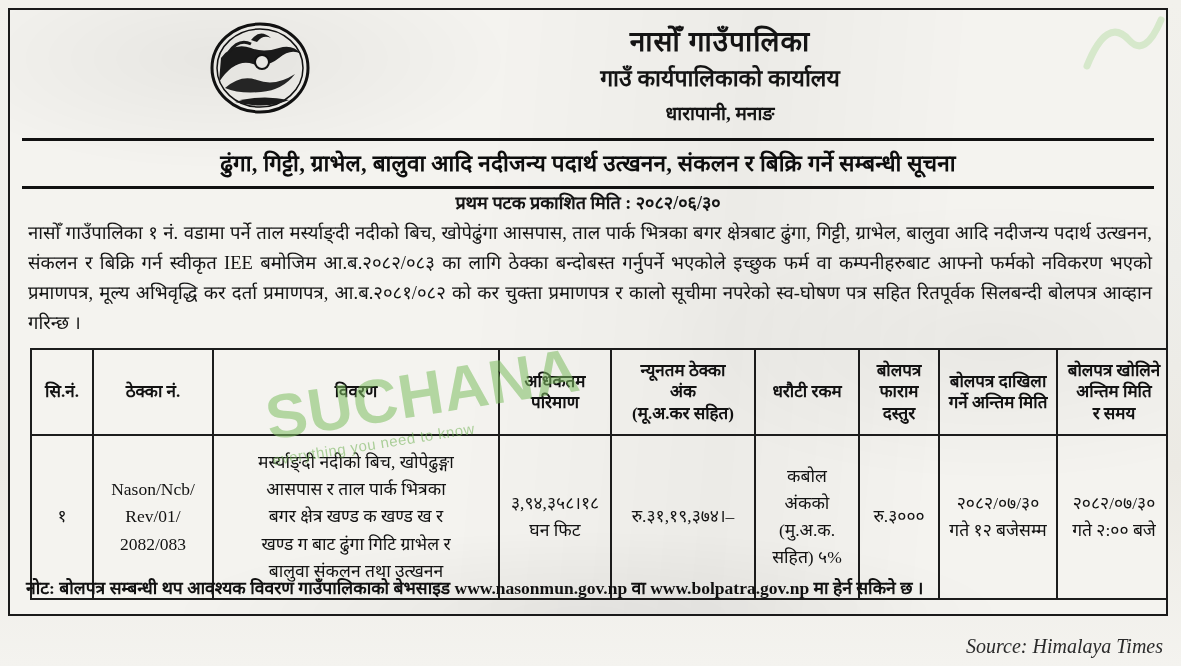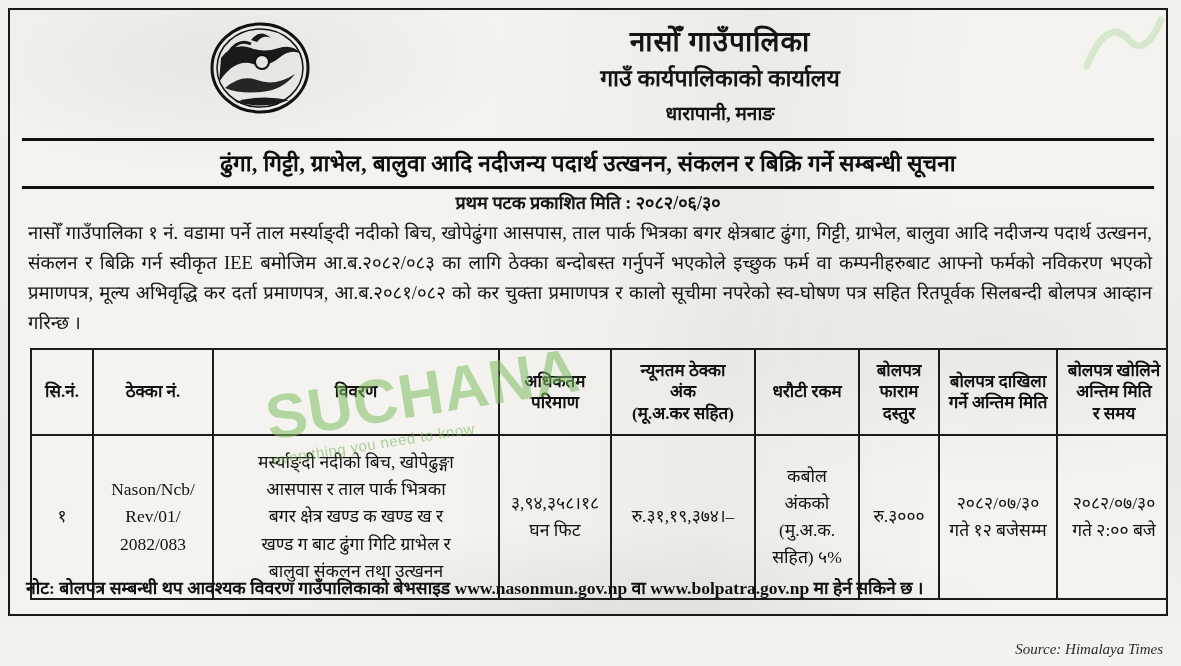--- a/index.html
+++ b/index.html
@@ -181,21 +181,21 @@
     font-size: 17.5px;
     font-weight: bold;
     color: #111;
     text-align: left;
   }
 
   .source {
     position: absolute;
     right: 18px;
     bottom: 8px;
-    font-size: 15px;
+    font-size: 20px;
     font-style: italic;
     color: #2a2a2a;
     font-family: "Liberation Serif", serif;
   }
 
   
   .watermark {
     position: absolute;
     left: 255px;
     top: 345px;

